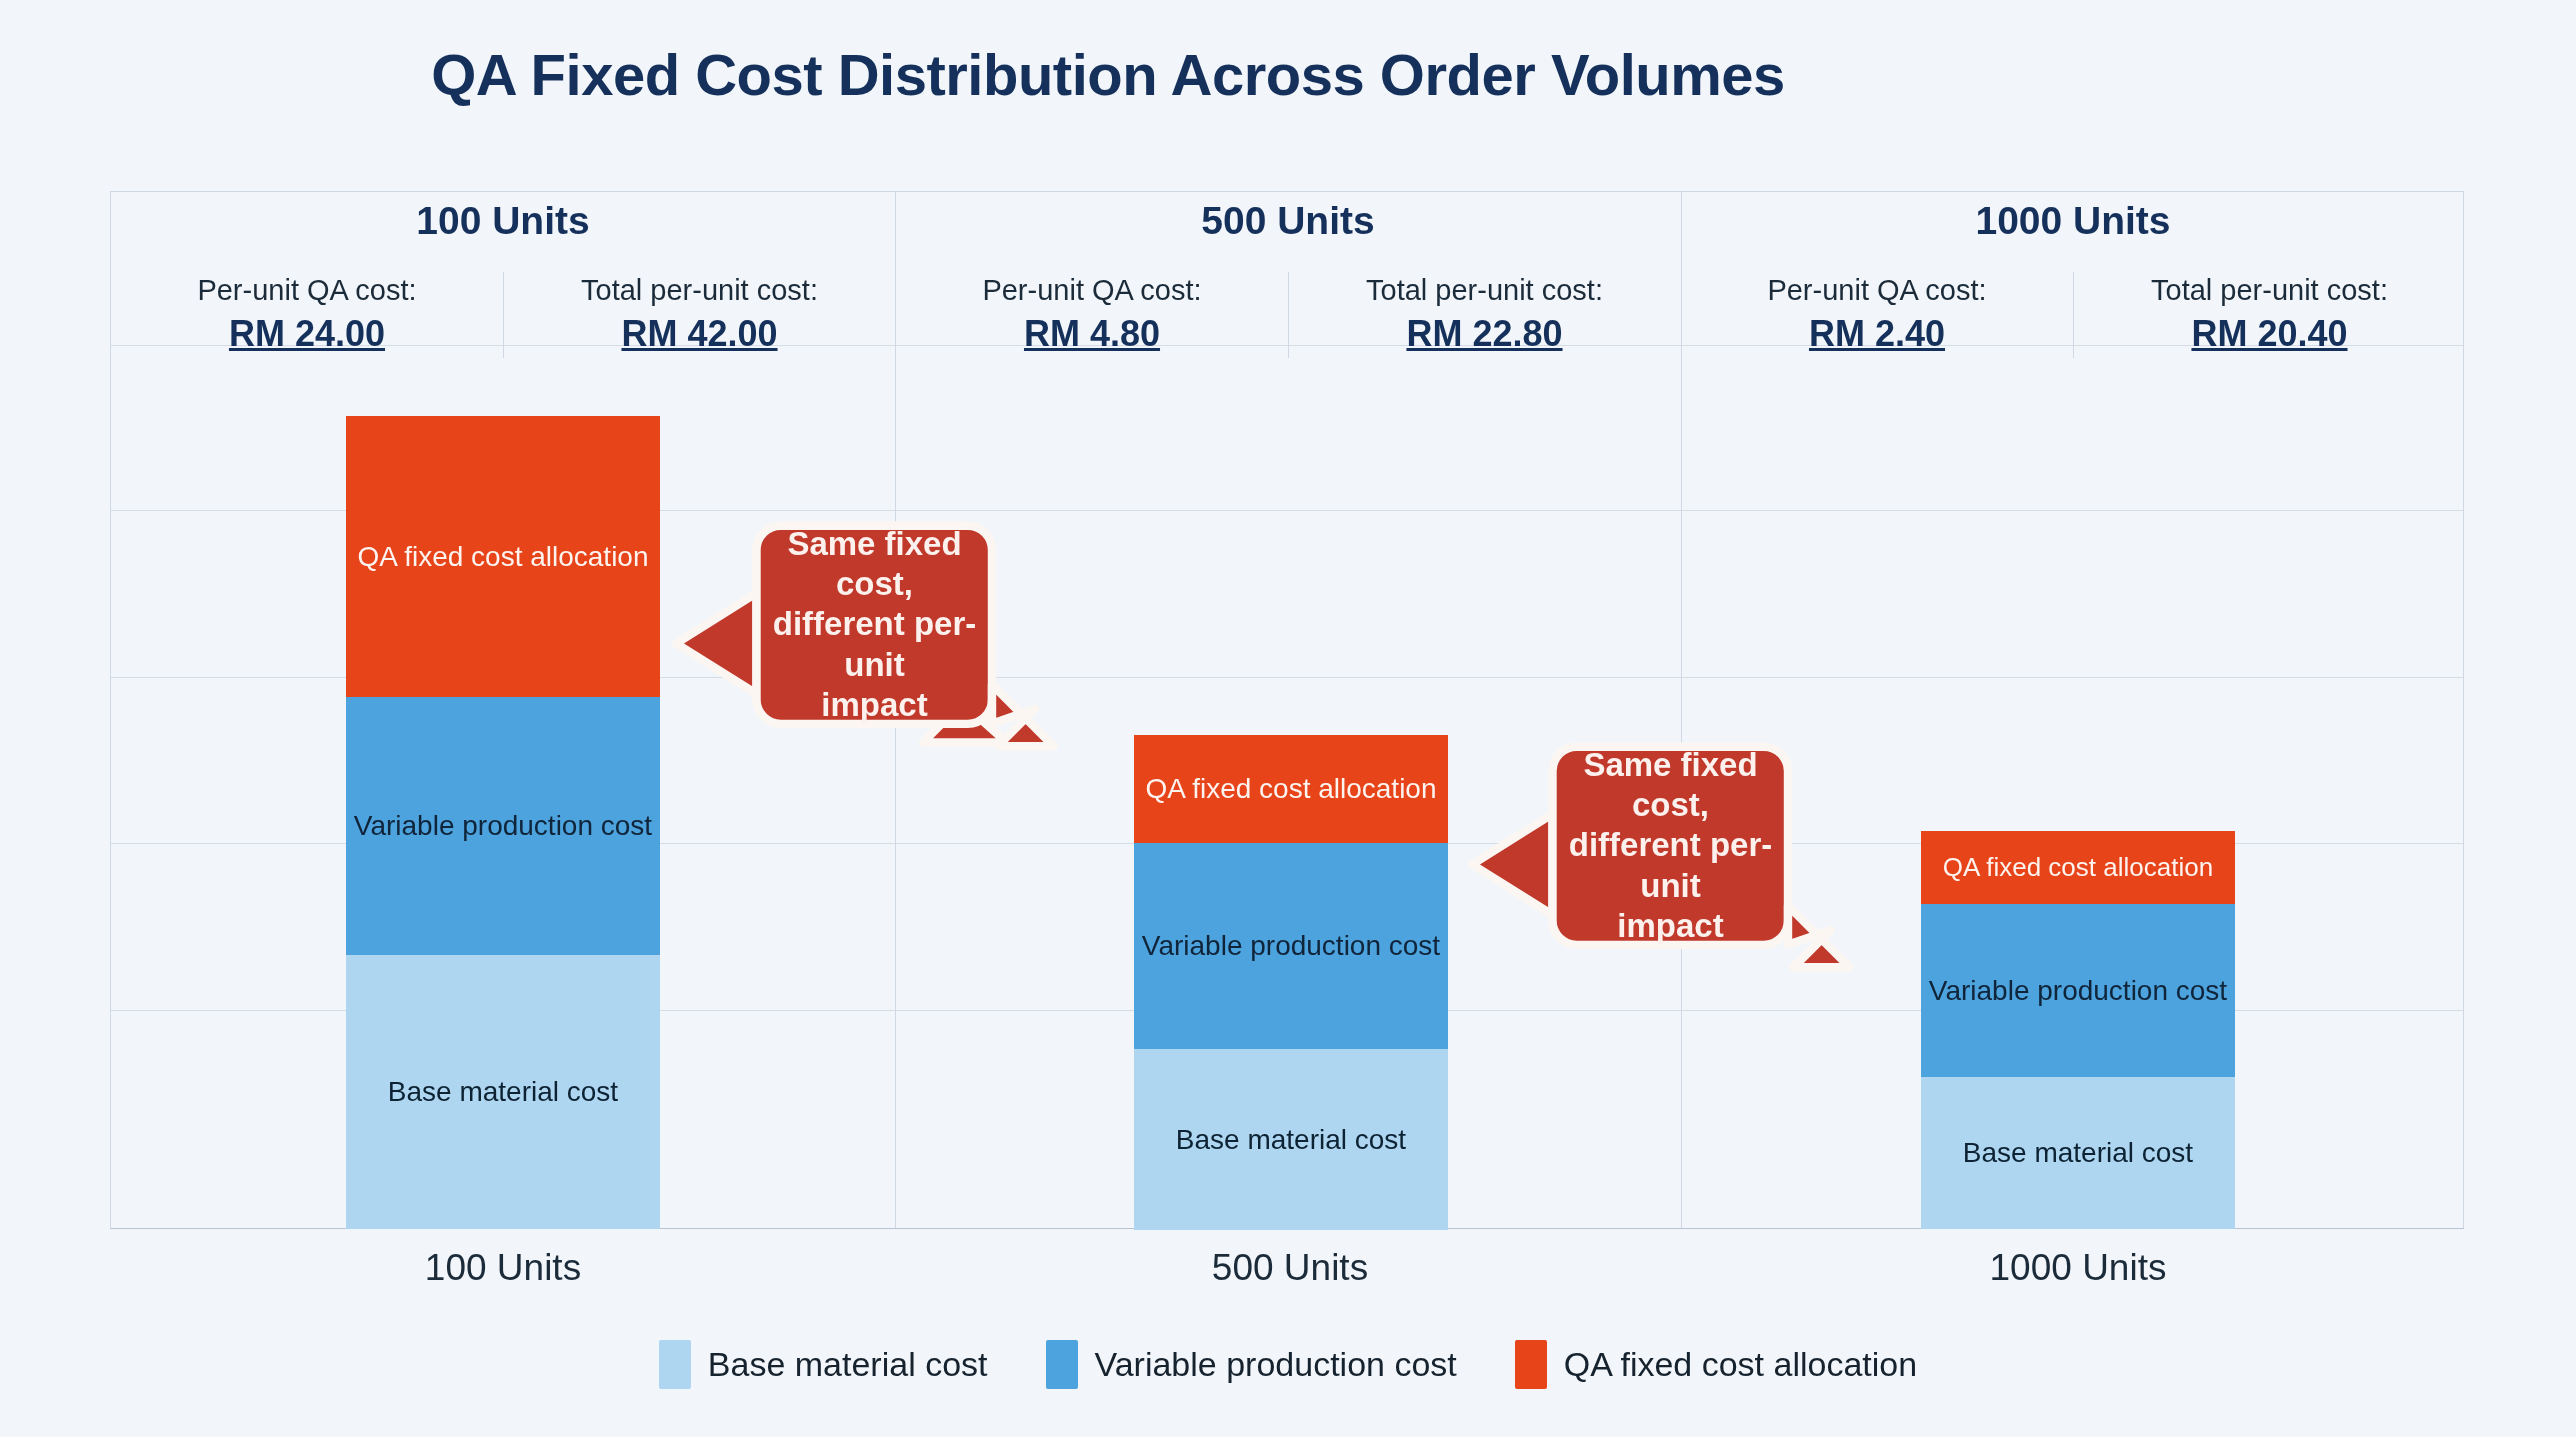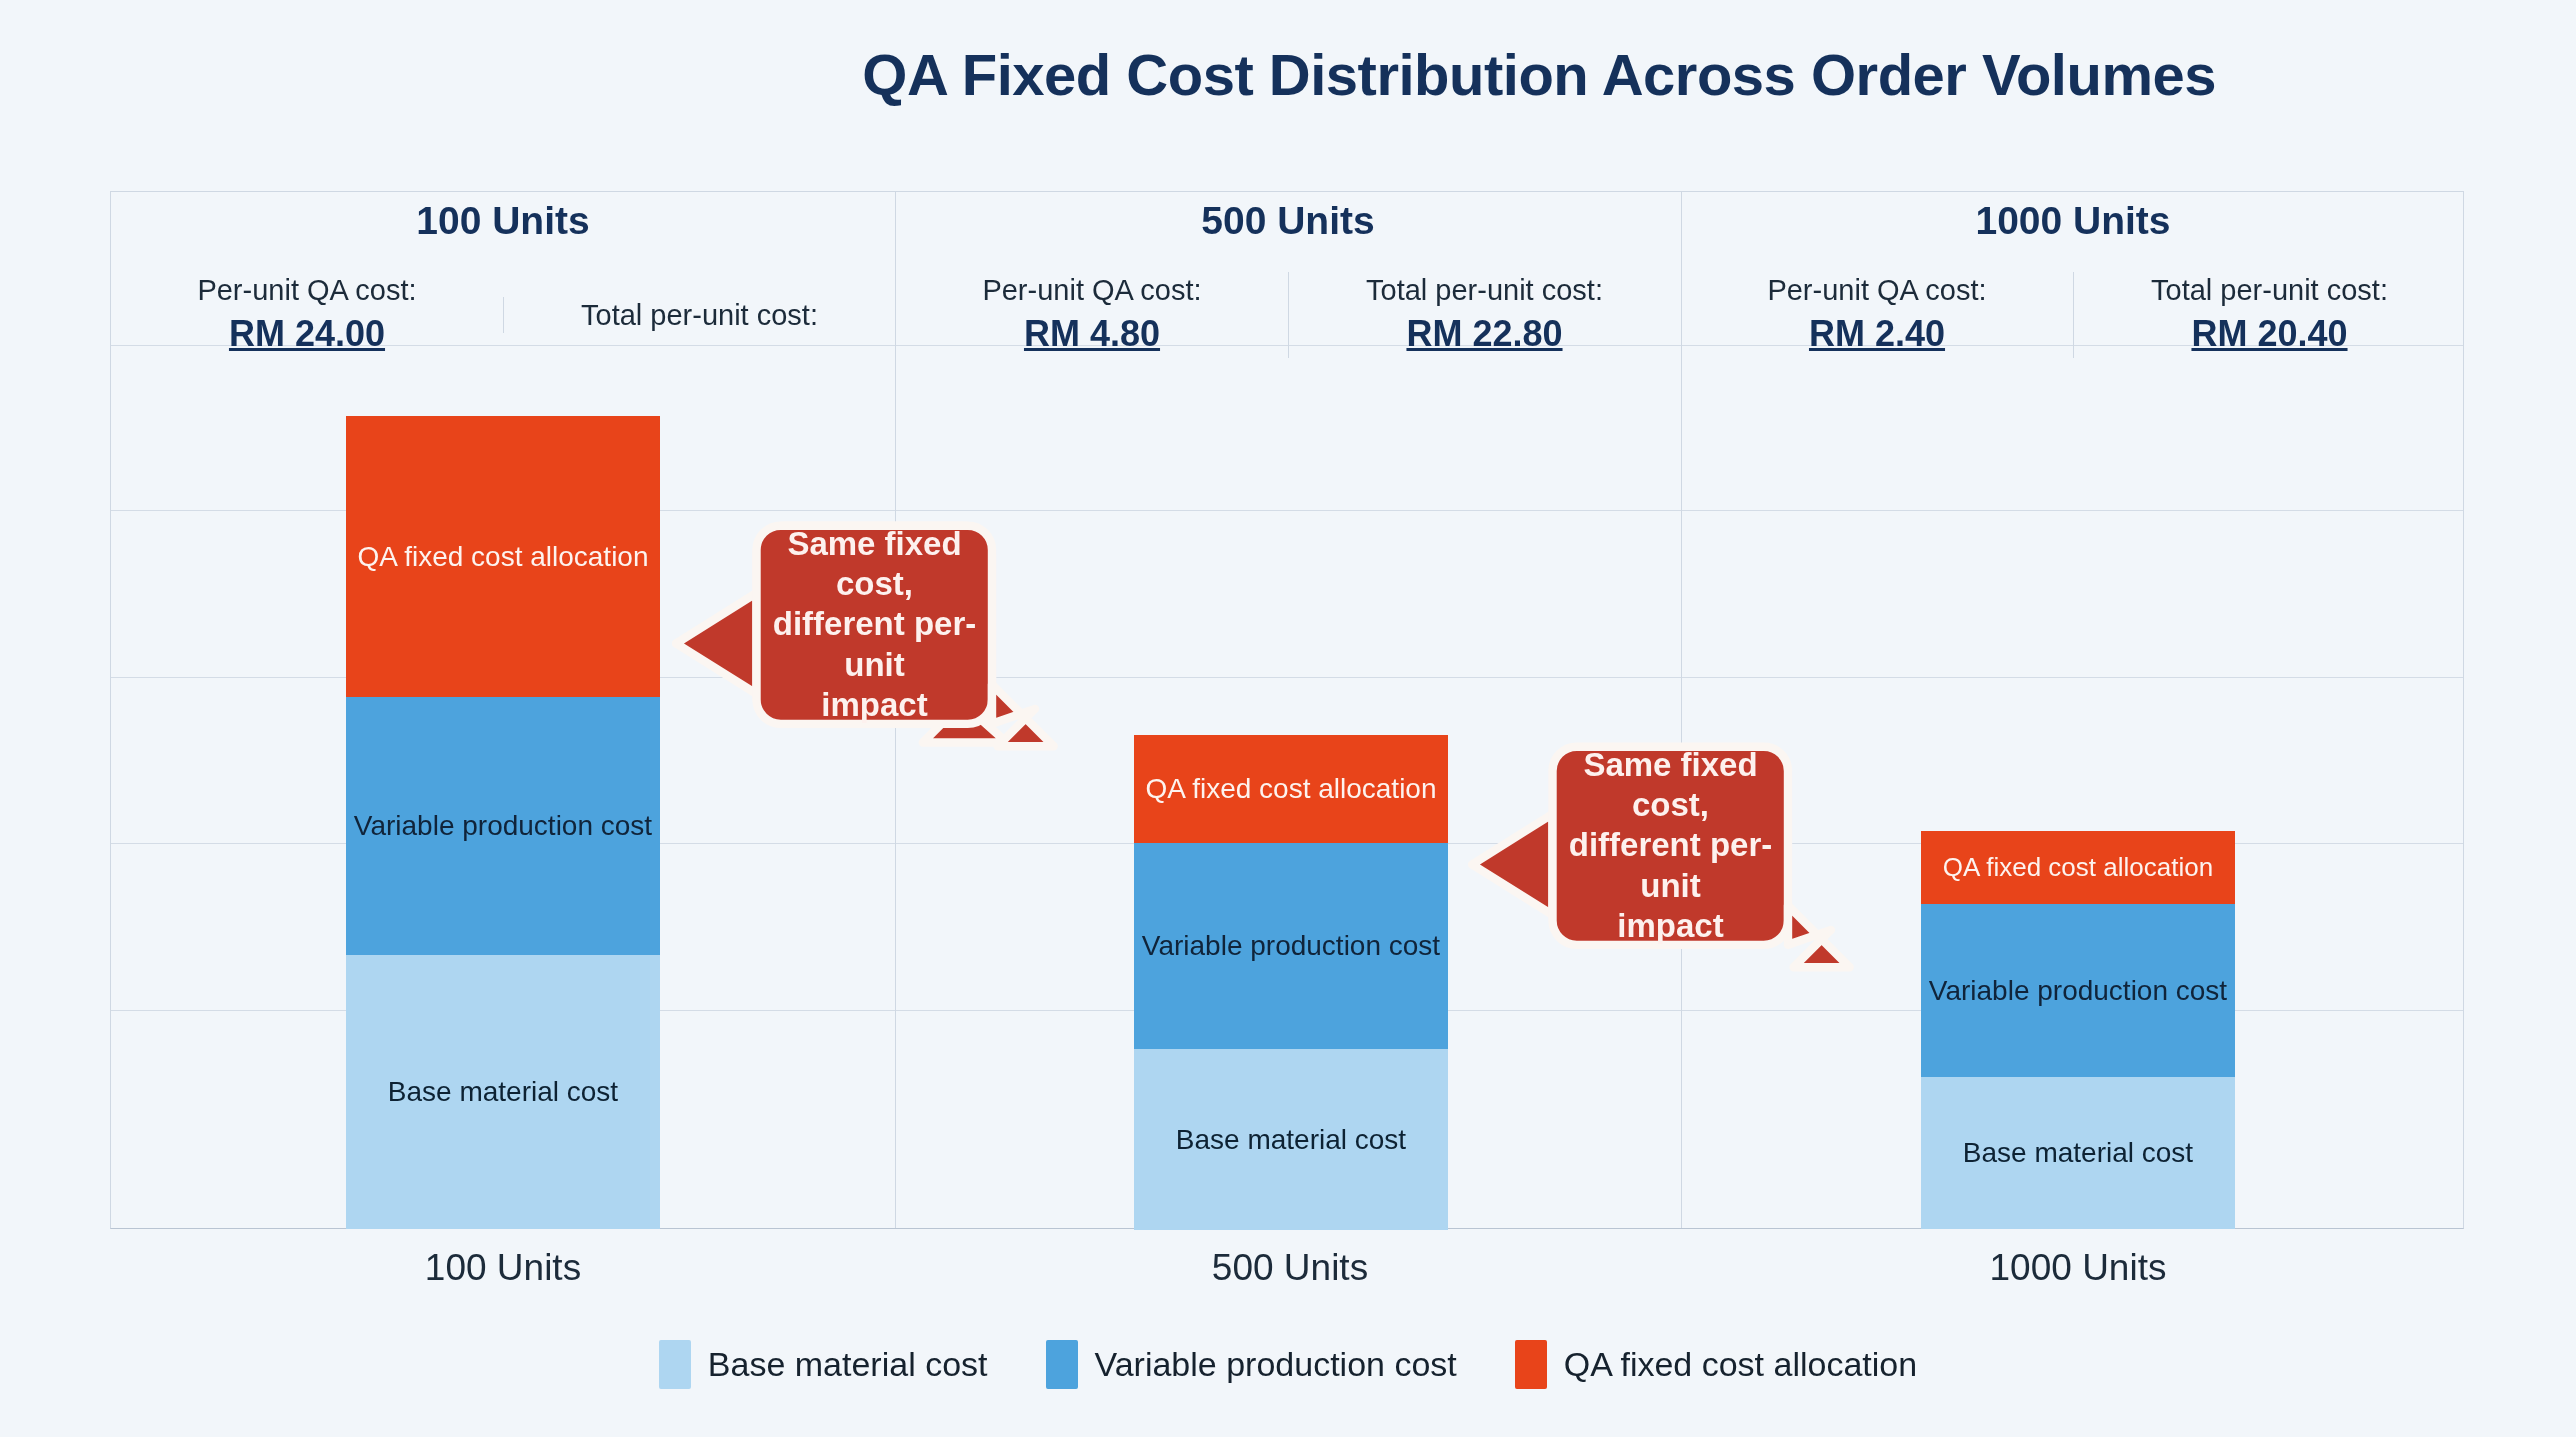--- a/index.html
+++ b/index.html
@@ -8,21 +8,21 @@
     background: #f2f6fa;
     font-family: "Liberation Sans", sans-serif;
     overflow: hidden;
   }
   #root { position: relative; width: 2576px; height: 1438px; }
 
   
   .chart-title {
     position: absolute;
     top: 41px; left: 0; width: 2216px;
-    text-align: right;
+    text-align: center;
     font-size: 58px;
     font-weight: bold;
     color: #15315b;
     letter-spacing: -0.5px;
   }
 
   
   .plot-frame {
     position: absolute;
     left: 110px; top: 191px;
@@ -160,20 +160,21 @@
 
   <div class="panel" style="left:111px; width:784px;">
     <div class="panel-title">100 Units</div>
     <div class="panel-stats">
       <div class="stat">
         <div class="stat-label">Per-unit QA cost:</div>
         <div class="stat-value">RM 24.00</div>
       </div>
       <div class="stat">
         <div class="stat-label">Total per-unit cost:</div>
+        <div class="stat-value">RM 42.00</div>
       </div>
     </div>
   </div>
 
   <div class="panel" style="left:896px; width:784px;">
     <div class="panel-title">500 Units</div>
     <div class="panel-stats">
       <div class="stat">
         <div class="stat-label">Per-unit QA cost:</div>
         <div class="stat-value">RM 4.80</div>

